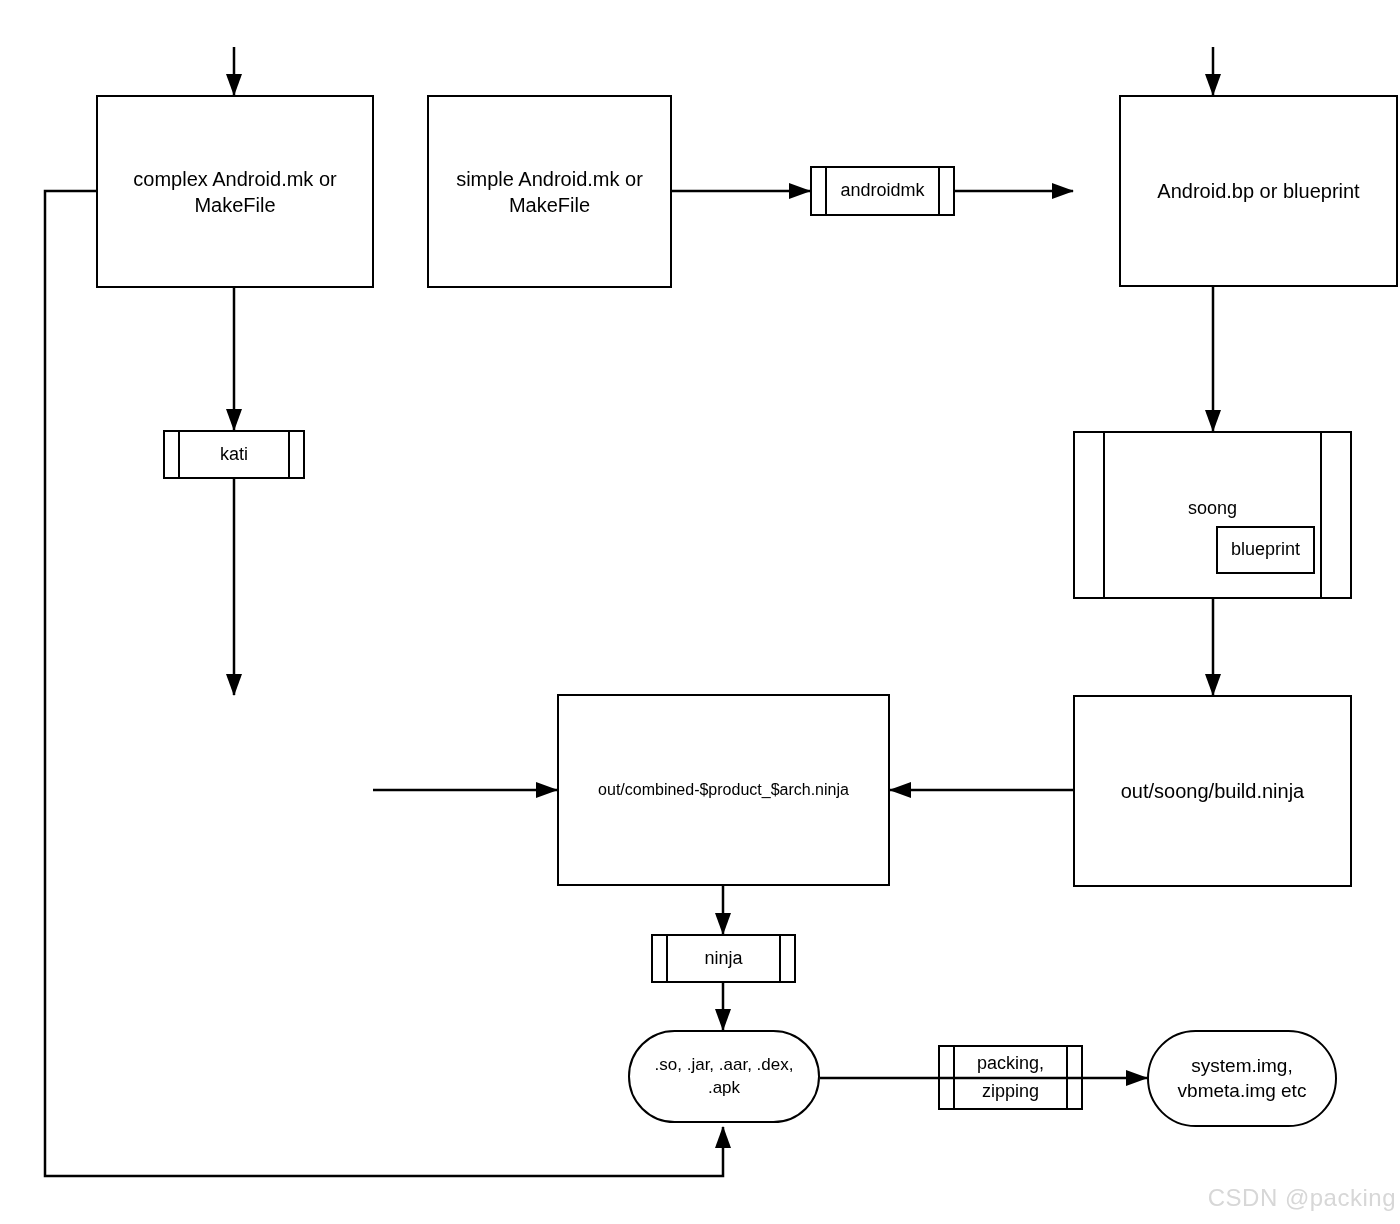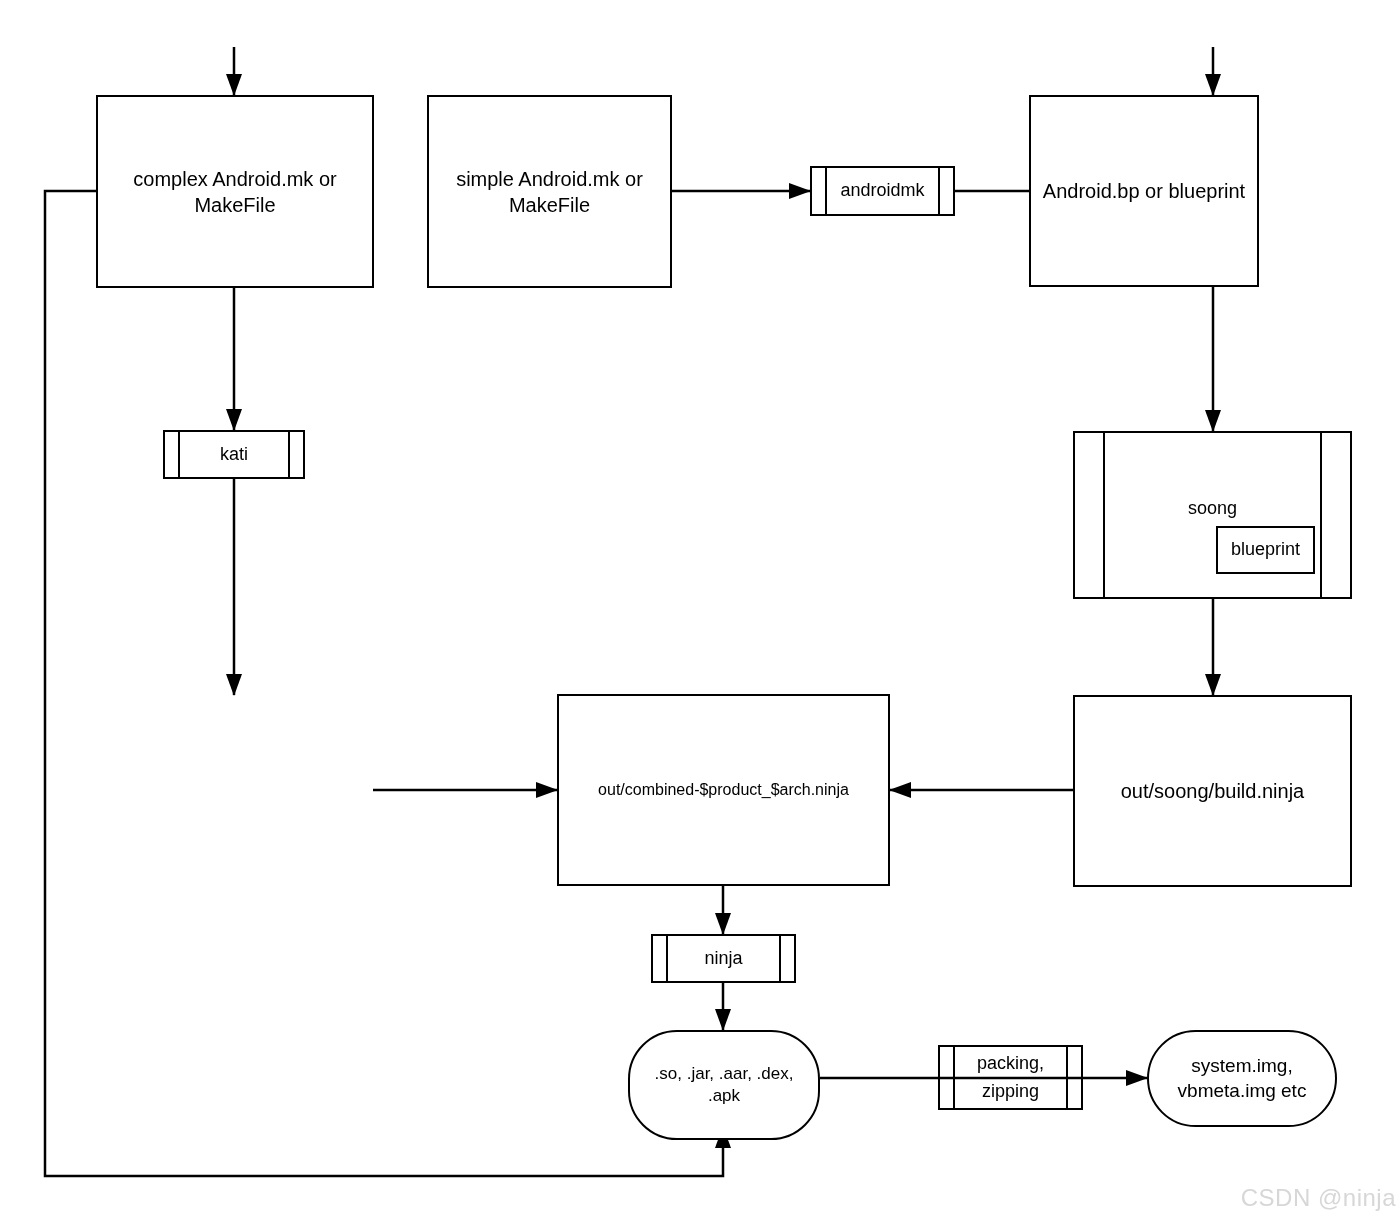--- a/index.html
+++ b/index.html
@@ -107,21 +107,21 @@
   </div>
 
   <div class="node" style="left:427px; top:95px; width:245px; height:193px; font-size:20px; padding:0 18px;">
     <span>simple Android.mk or MakeFile</span>
   </div>
 
   <div class="node sub" style="left:810px; top:166px; width:145px; height:50px; font-size:18px;">
     <span>androidmk</span>
   </div>
 
-  <div class="node" style="left:1029px; top:95px; width:230px; height:192px; font-size:20px; padding:0 10px;">
+  <div class="node" style="left:1119px; top:95px; width:279px; height:192px; font-size:20px; padding:0 10px;">
     <span>Android.bp or blueprint</span>
   </div>
 
   <div class="node sub" style="left:163px; top:430px; width:142px; height:49px; font-size:18px;">
     <span>kati</span>
   </div>
 
   <div class="node sub sub-wide" style="left:1073px; top:431px; width:279px; height:168px; font-size:18px;">
     <span class="soong-label">soong</span>
     <span class="blueprint-box">
@@ -135,27 +135,27 @@
   </div>
 
   <div class="node" style="left:1073px; top:695px; width:279px; height:192px; font-size:20px; padding:0 12px;">
     <span>out/soong/build.ninja</span>
   </div>
 
   <div class="node sub" style="left:651px; top:934px; width:145px; height:49px; font-size:18px;">
     <span>ninja</span>
   </div>
 
-  <div class="node stadium" style="left:628px; top:1030px; width:192px; height:110px; font-size:17px; padding:0 10px;">
+  <div class="node stadium" style="left:628px; top:1030px; width:192px; height:93px; font-size:17px; padding:0 10px;">
     <span>.so, .jar, .aar, .dex, .apk</span>
   </div>
 
   <div class="node sub transparent" style="left:910px; top:1045px; width:145px; height:65px; font-size:18px; line-height:1.55; padding:0 22px;margin-left:28px;">
     <span>packing, zipping</span>
   </div>
 
   <div class="node stadium" style="left:1147px; top:1030px; width:190px; height:97px; font-size:19px; padding:0 14px;">
     <span>system.img, vbmeta.img etc</span>
   </div>
 
-  <div class="watermark">CSDN @ninja</div>
+  <div class="watermark">CSDN @packing</div>
 
 </div>
 
 </body></html>

